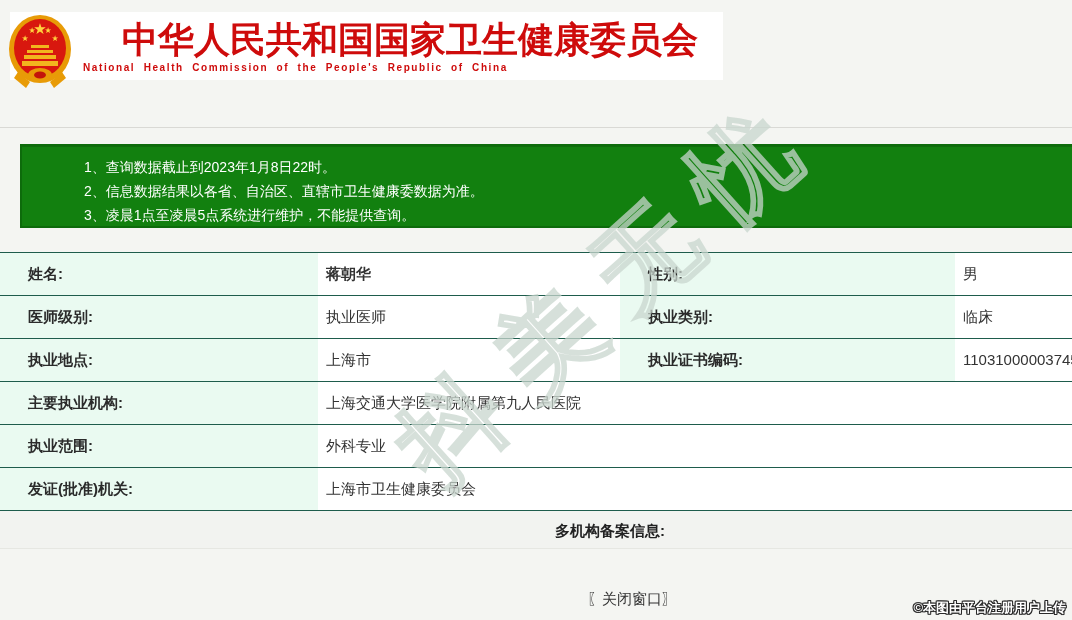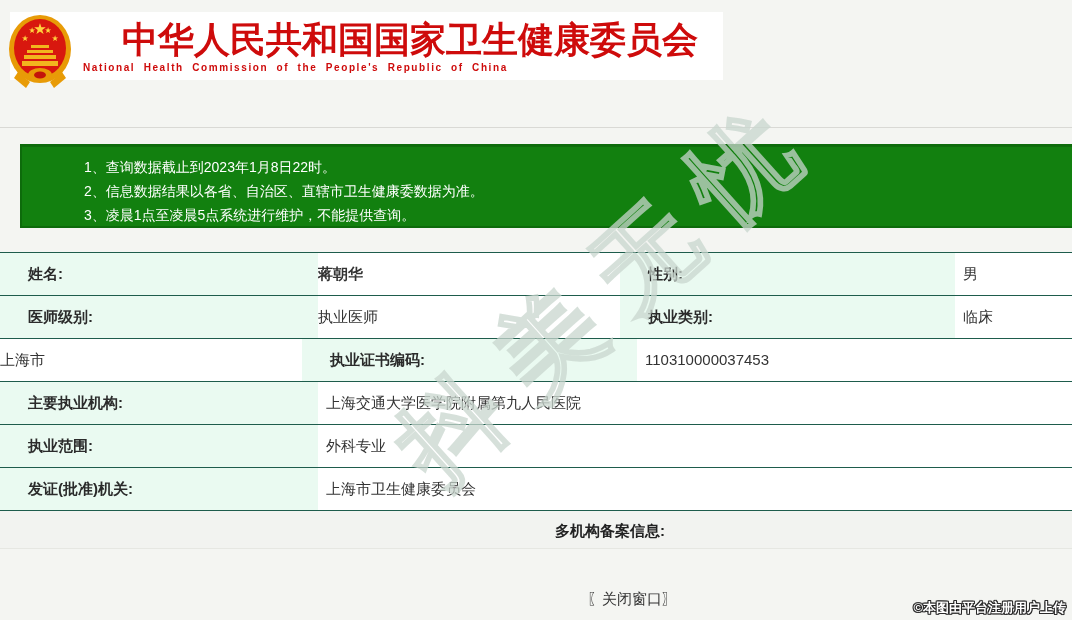--- a/index.html
+++ b/index.html
@@ -57,21 +57,21 @@
   }
   .cell{
     height:42px; line-height:42px; font-size:15px;
     overflow:hidden; white-space:nowrap;
   }
   .cell.label{
     background:#eafaf1; font-weight:bold; color:#2b2b2b;
     padding-left:28px;
   }
   .c1{ width:318px; }
-  .c2{ width:302px; }
+  .c2{ width:302px; padding-left:8px; }
   .c3{ width:335px; }
   .c4{ width:265px; padding-left:8px; }
   .cwide{ width:902px; padding-left:8px; }
   .val-bold{ font-weight:bold; }
   .multi-org-row{
     width:1220px; height:39px; line-height:39px;
     border-top:1px solid #1e5c4c;
     border-bottom:1px solid #e6e7e2;
     background:#f2f3f0;
     text-align:center; font-weight:bold; font-size:15px; color:#222;
@@ -153,20 +153,21 @@
   </div>
 
   <div class="t-row">
     <div class="cell label c1">医师级别:</div>
     <div class="cell c2">执业医师</div>
     <div class="cell label c3">执业类别:</div>
     <div class="cell c4">临床</div>
   </div>
 
   <div class="t-row">
+    <div class="cell label c1">执业地点:</div>
     <div class="cell c2">上海市</div>
     <div class="cell label c3">执业证书编码:</div>
     <div class="cell c4">110310000037453</div>
   </div>
 
   <div class="t-row">
     <div class="cell label c1">主要执业机构:</div>
     <div class="cell cwide">上海交通大学医学院附属第九人民医院</div>
   </div>
 

